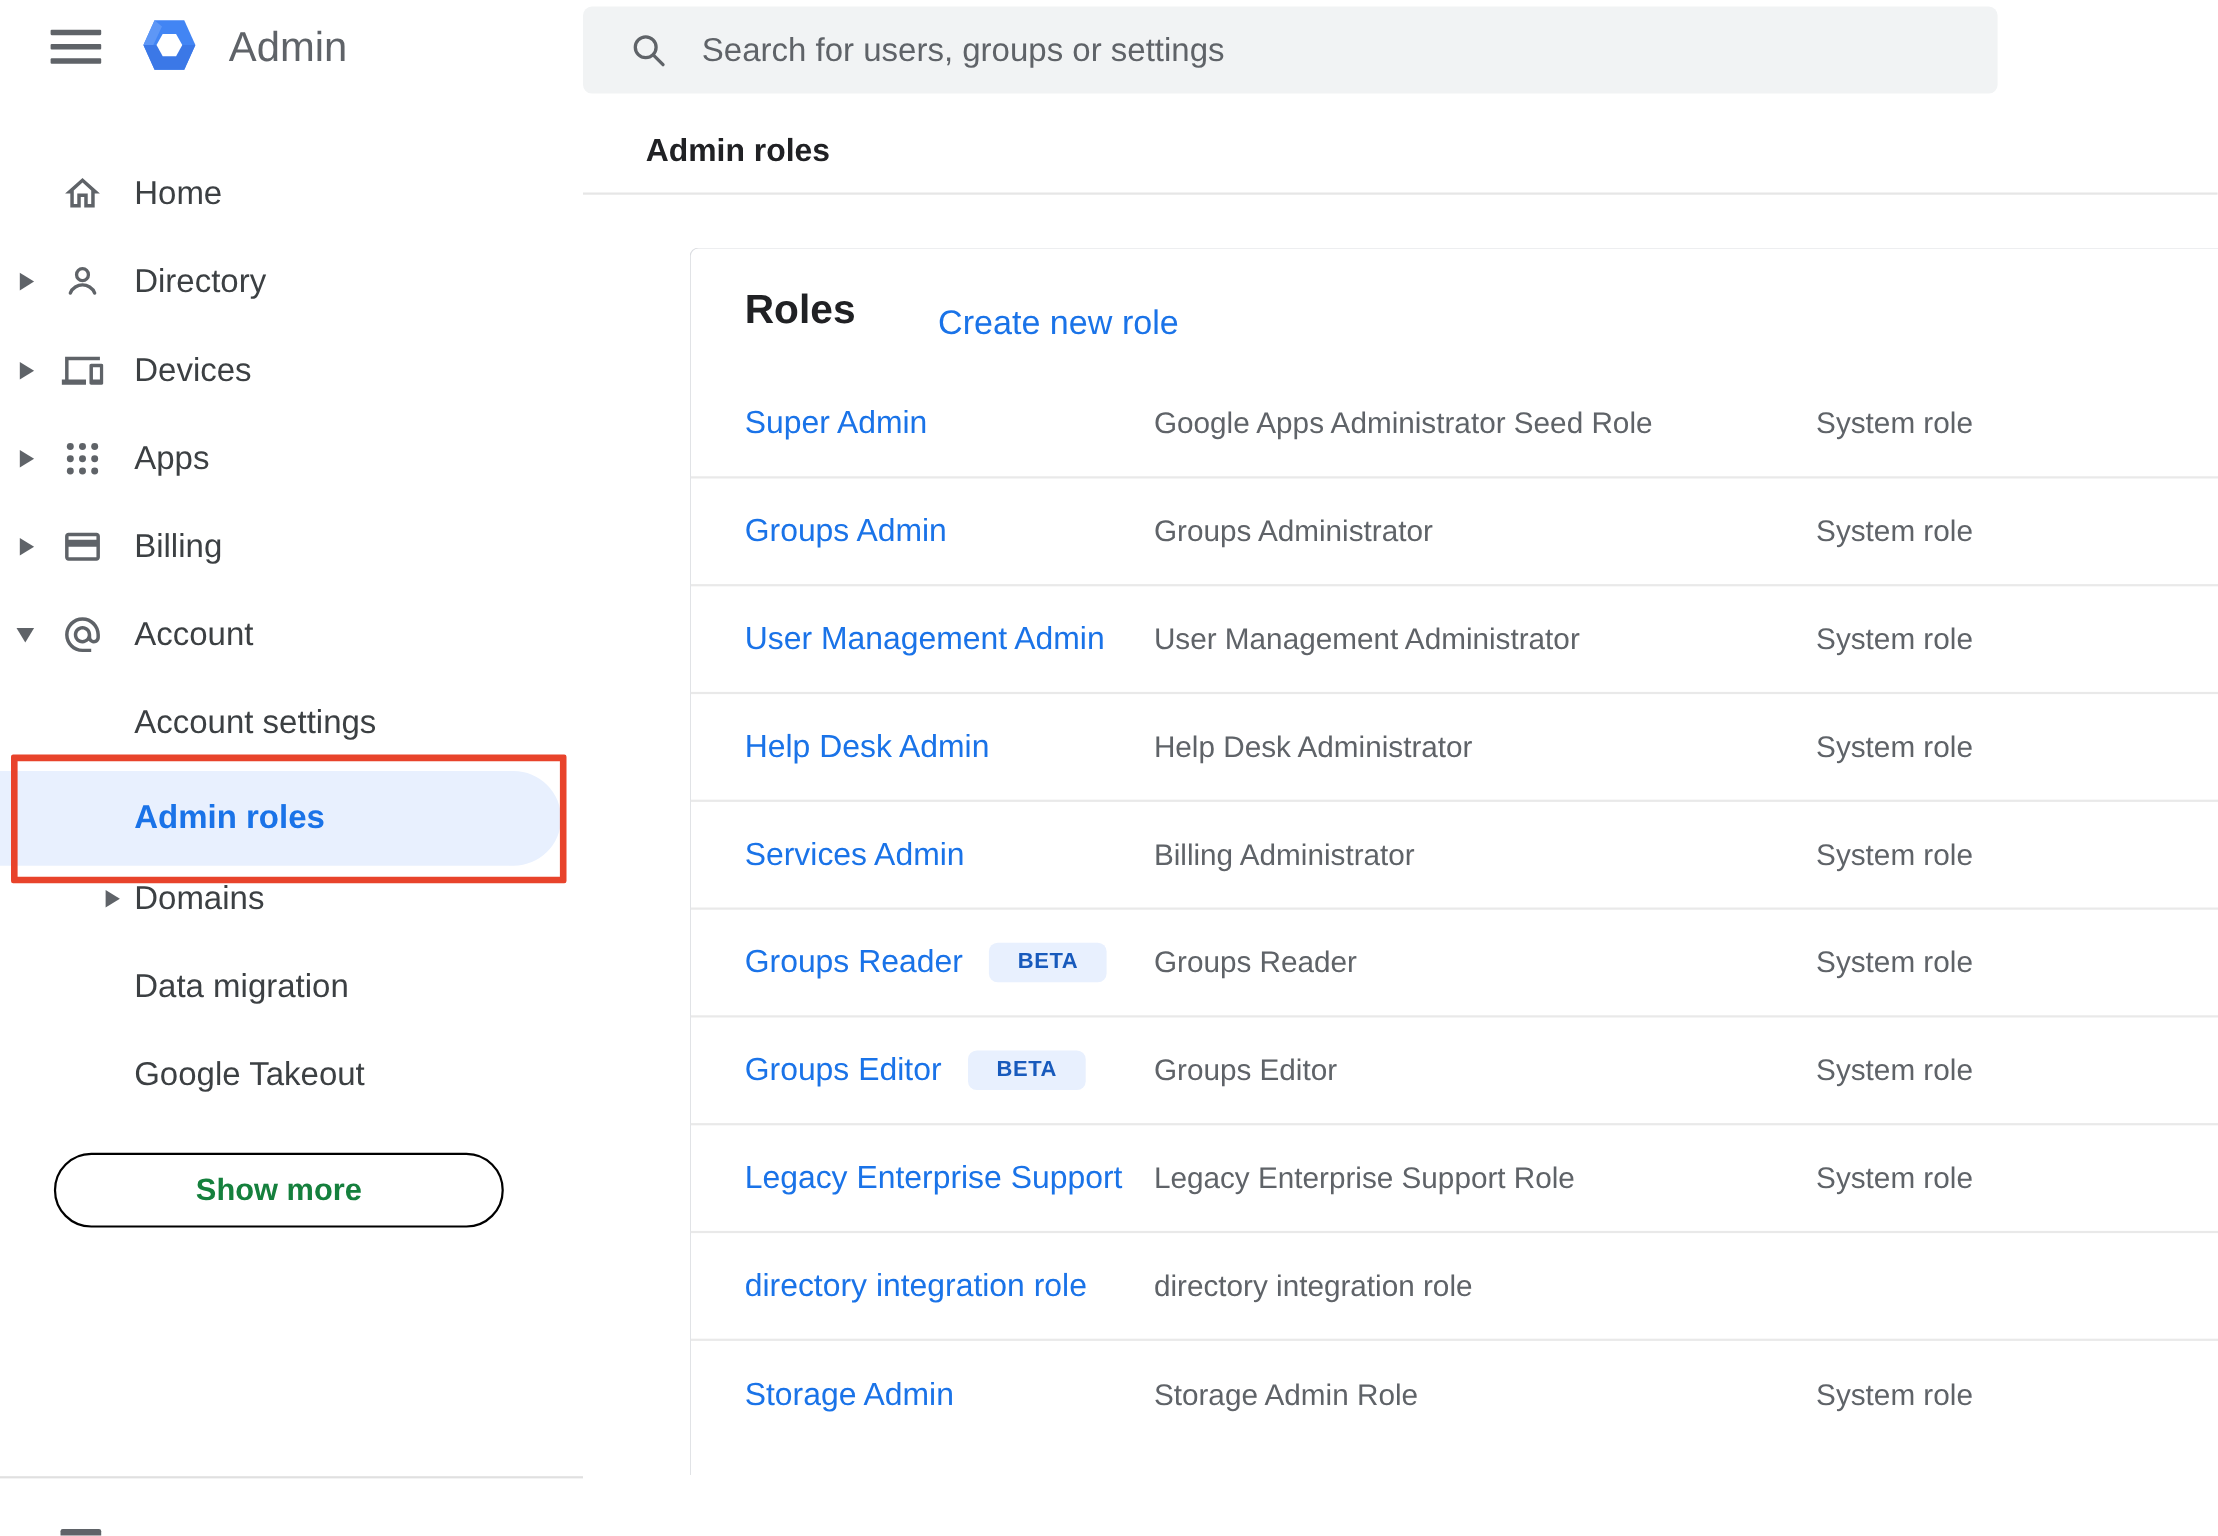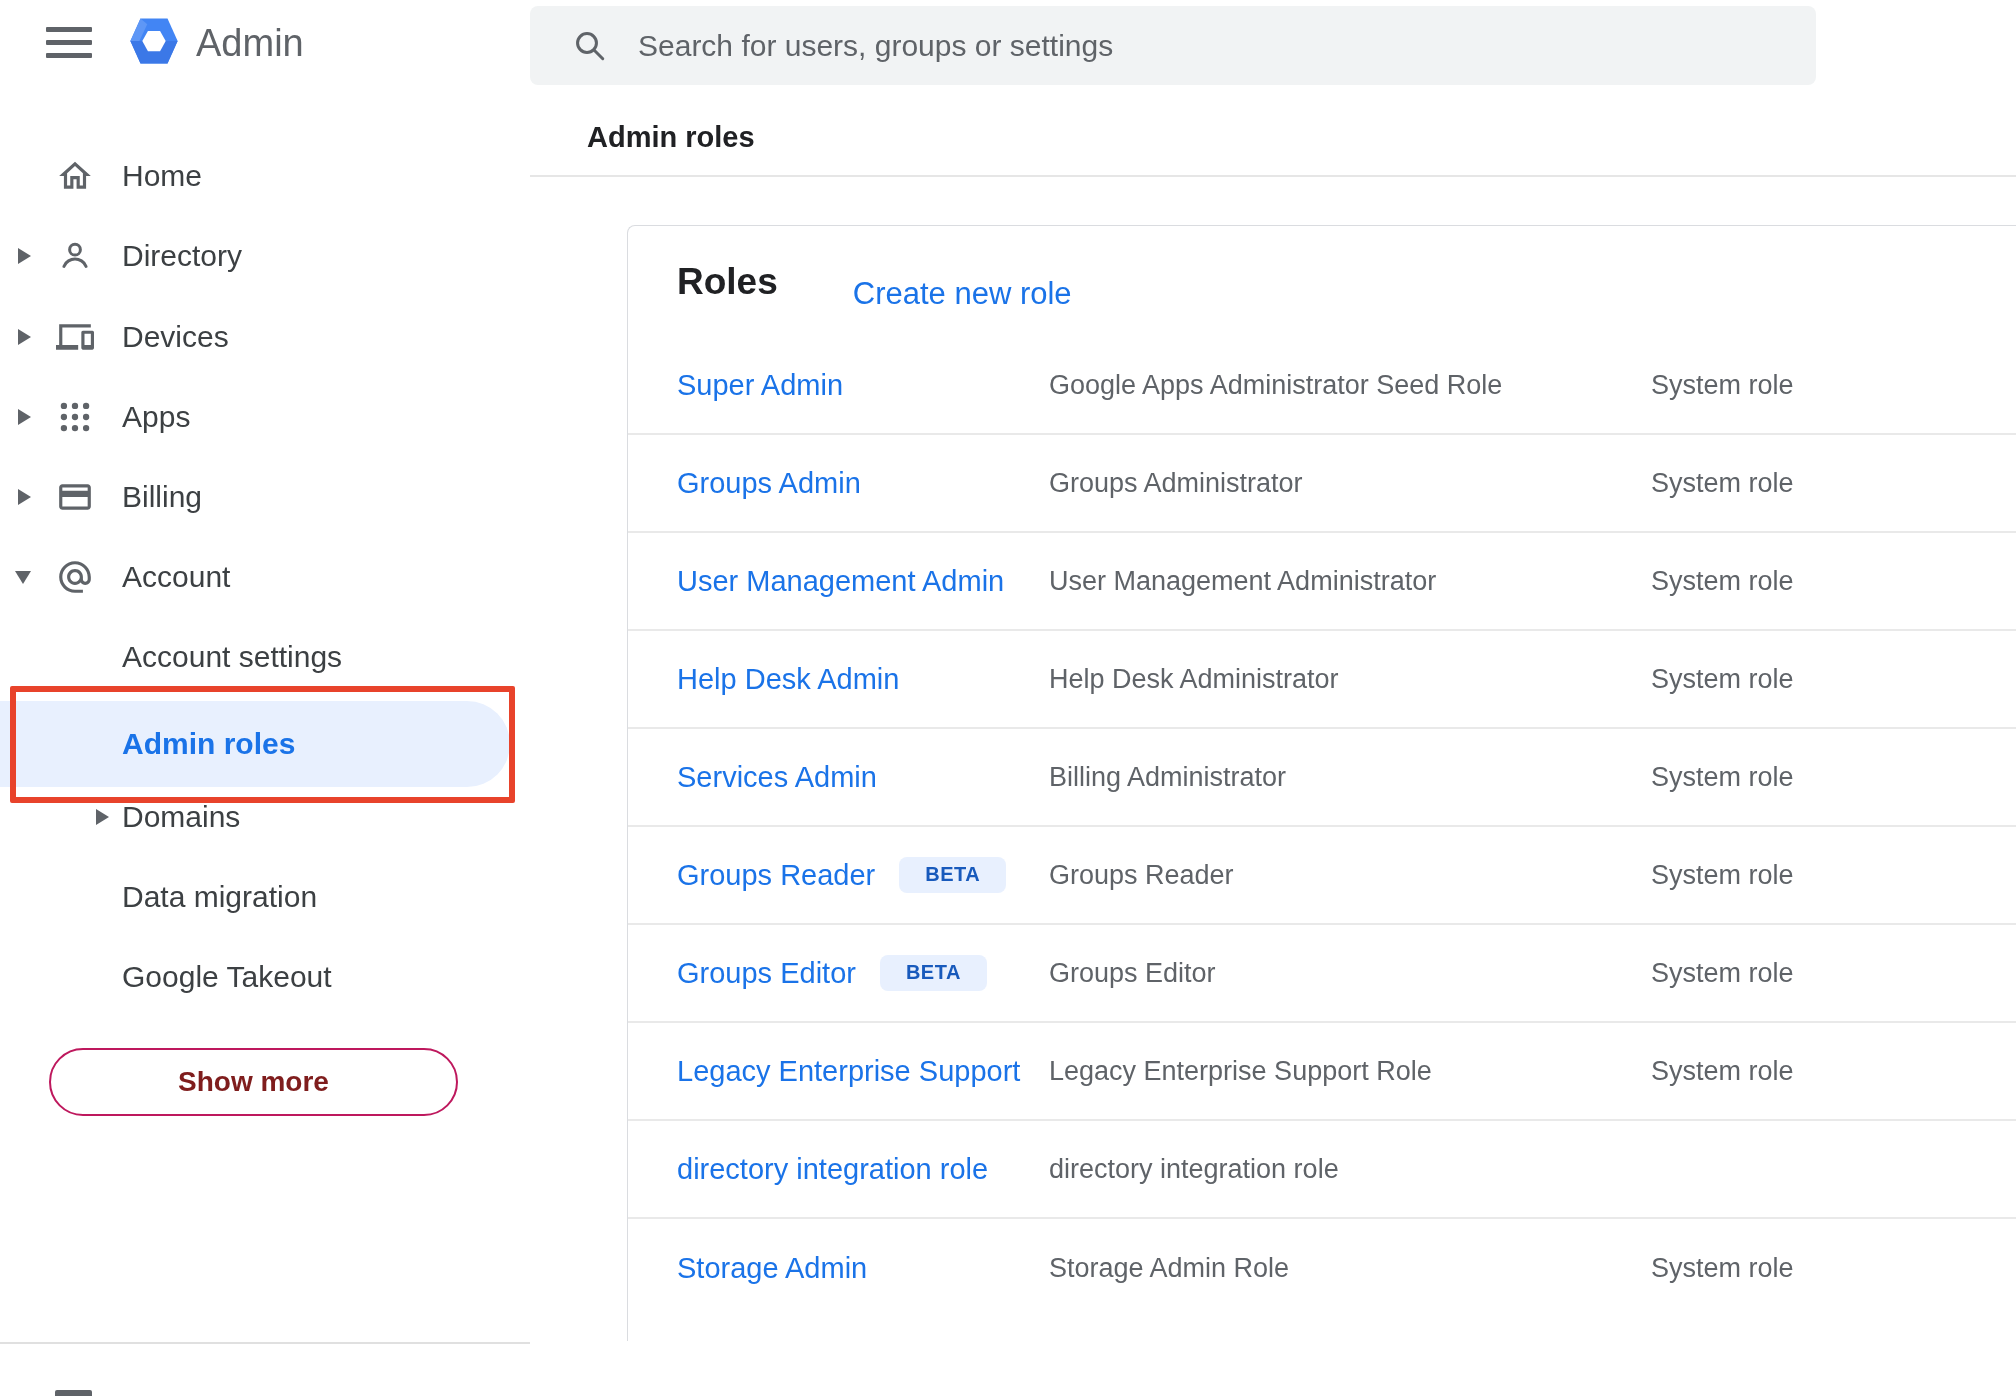--- a/index.html
+++ b/index.html
@@ -4,41 +4,41 @@
 <style>
   * { margin:0; padding:0; box-sizing:border-box; }
   html,body { width:2016px; height:1396px; overflow:hidden; background:#fff;
     font-family:"Liberation Sans","DejaVu Sans",sans-serif; }
   .abs { position:absolute; }
 
   
   #hamburger { left:46px; top:27px; width:46px; height:31px; cursor:pointer; }
   #hamburger span { display:block; width:46px; height:5px; background:#5f6368; border-radius:1px; margin-bottom:8px; }
   #logo { left:127px; top:12px; }
-  #logo-text { left:196px; top:22px; font-size:38px; color:#5f6368; }
+  #logo-text { left:208px; top:22px; font-size:38px; color:#5f6368; }
 
   .nav-row { left:0; width:530px; height:80px; display:flex; align-items:center; cursor:pointer; }
   .nav-label { position:absolute; left:122px; font-size:30px; color:#3c4043; white-space:nowrap; }
   .nav-icon { position:absolute; left:56px; width:38px; height:38px; }
   .tri-right { position:absolute; left:18px; width:0; height:0;
     border-left:13px solid #5f6368; border-top:8px solid transparent; border-bottom:8px solid transparent; }
   .tri-down { position:absolute; left:15px; width:0; height:0;
     border-top:13px solid #5f6368; border-left:8px solid transparent; border-right:8px solid transparent; }
   .tri-sub { left:96px !important; }
 
   #selected-pill { left:0; top:701px; width:510px; height:86px; background:#e8f0fe;
     border-radius:0 43px 43px 0; display:flex; align-items:center; cursor:pointer; }
   #selected-pill .nav-label { color:#1a73e8; font-weight:bold; }
 
   #annotation-box { left:10px; top:686px; width:505px; height:117px;
     border:6px solid #e8432b; border-radius:2px; pointer-events:none; }
 
-  #show-more { left:49px; top:1048px; width:409px; height:68px; border:2px solid #be185d;
+  #show-more { left:49px; top:1048px; width:409px; height:68px; border:2px solid #000000;
     border-radius:34px; background:#fff; display:flex; align-items:center; justify-content:center;
-    font-size:28px; font-weight:bold; color:#7f1d1d; cursor:pointer; }
+    font-size:28px; font-weight:bold; color:#15803d; cursor:pointer; }
 
   #sidebar-divider { left:0; top:1342px; width:530px; height:2px; background:#e0e0e0; }
   #cutoff-icon { left:55px; top:1390px; width:37px; height:6px; background:#5f6368; border-radius:2px 2px 0 0; }
 
   
   #search-bar { left:530px; top:6px; width:1286px; height:79px; background:#f1f3f4;
     border-radius:8px; display:flex; align-items:center; }
   #search-bar svg { margin-left:42px; }
   #search-input { flex:1; margin-left:30px; border:none; outline:none; background:transparent;
     font-size:30px; color:#202124; font-family:inherit; }

